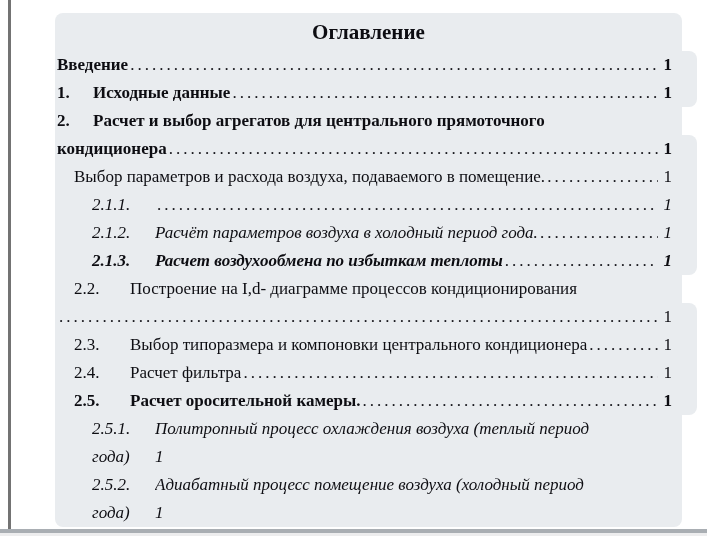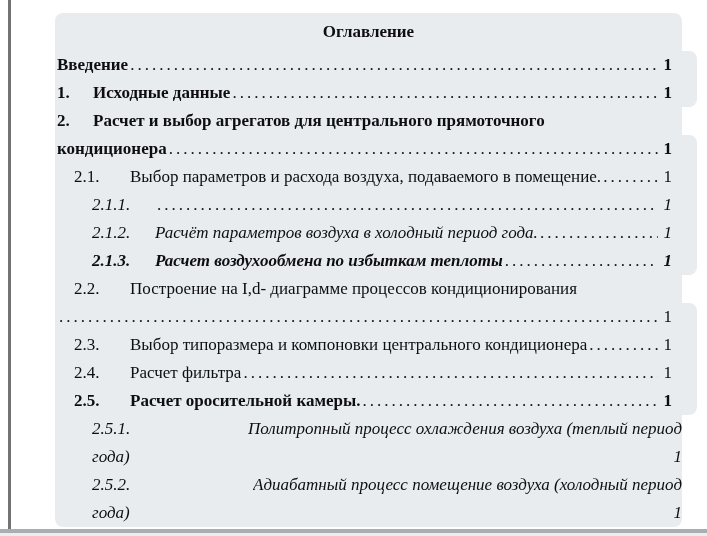--- a/index.html
+++ b/index.html
@@ -42,32 +42,32 @@
     line-height: 28px;
     background: #e9ecef;
     font-size: 17px;
     white-space: nowrap;
   }
   .title-row {
     height: 38px;
     line-height: 38px;
     justify-content: center;
     font-weight: bold;
-    font-size: 17px;
+    font-size: 21px;
     border-top-left-radius: 8px;
     border-top-right-radius: 8px;
   }
   .wide { margin-right: -15px; padding-right: 25px; }
   .r-top { border-top-right-radius: 8px; justify-content: space-between; }
   .r-bottom { border-bottom-right-radius: 8px; font-weight: bold; }
   .last { border-bottom-left-radius: 8px; border-bottom-right-radius: 8px; }
 
   .lvl1 { padding-left: 2px; font-weight: bold; }
   .lvl2 { padding-left: 19px; }
-  .lvl3 { padding-left: 37px; font-style: italic; justify-content: space-between; }
+  .lvl3 { padding-left: 37px; font-style: italic; }
   .cont-bold { padding-left: 2px; font-weight: bold; }
   .cont-reg { padding-left: 2px; }
 
   .num { flex: 0 0 auto; }
   .lvl1 .num { width: 36px; }
   .lvl2 .num { width: 56px; }
   .lvl3 .num { width: 63px; }
   .cont-label { flex: 0 0 auto; width: 63px; }
 
   .txt { flex: 0 1 auto; overflow: hidden; }
@@ -115,21 +115,20 @@
       <span class="num">2.</span>
       <span class="txt">Расчет и выбор агрегатов для центрального прямоточного</span>
     </div>
     <div class="row wide r-top cont-bold">
       <span class="txt">кондиционера</span>
       <span class="leader"></span>
       <span class="page">1</span>
     </div>
 
     <div class="row wide lvl2">
-      <span class="num">2.1.</span>
       <span class="txt">Выбор параметров и расхода воздуха, подаваемого в помещение.</span>
       <span class="leader"></span>
       <span class="page">1</span>
     </div>
 
     <div class="row wide lvl3">
       <span class="num">2.1.1.</span>
       <span class="leader"></span>
       <span class="page">1</span>
     </div>

